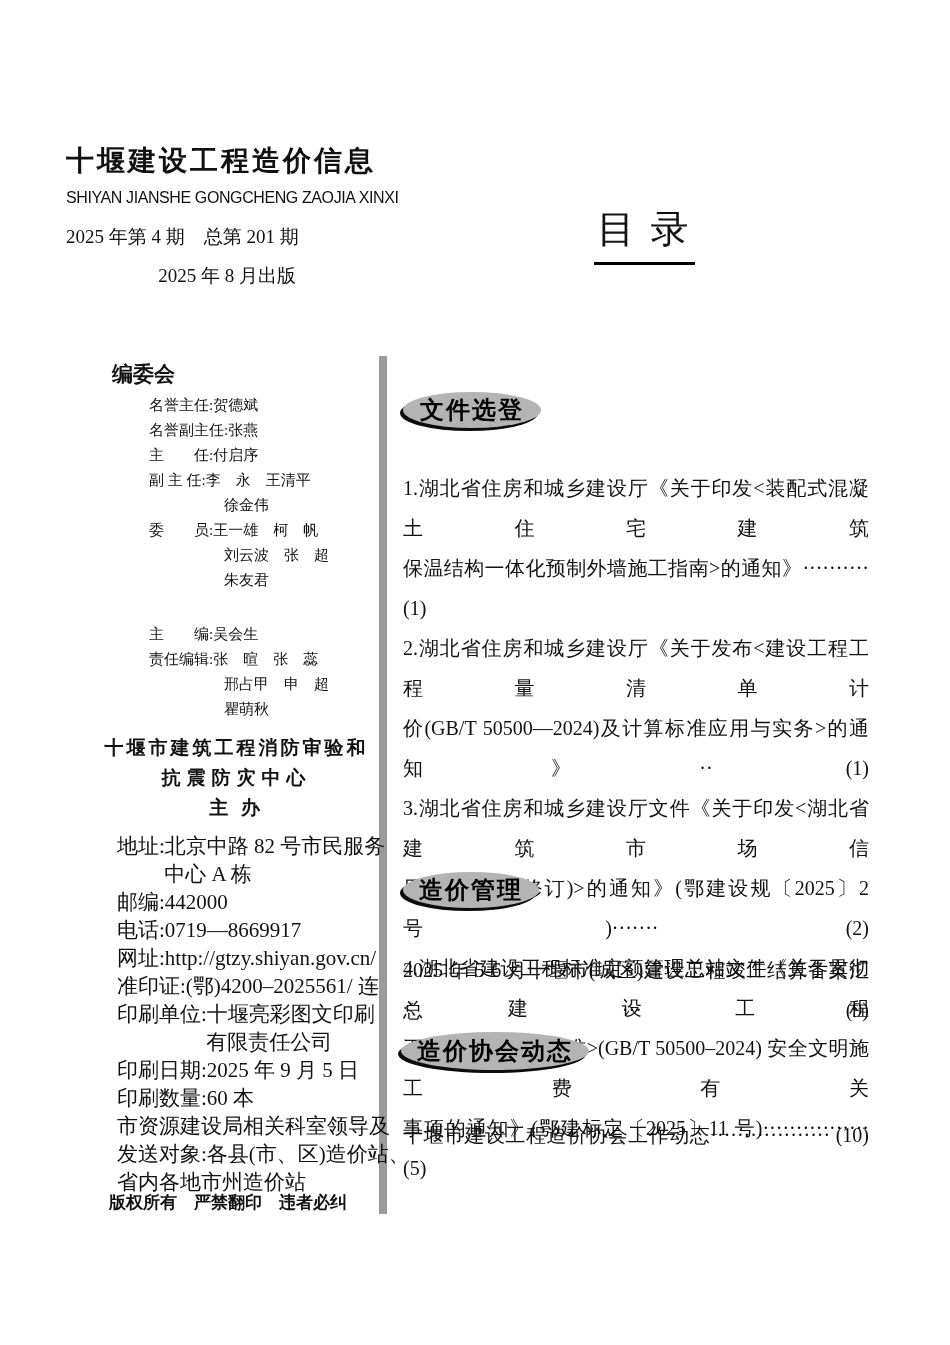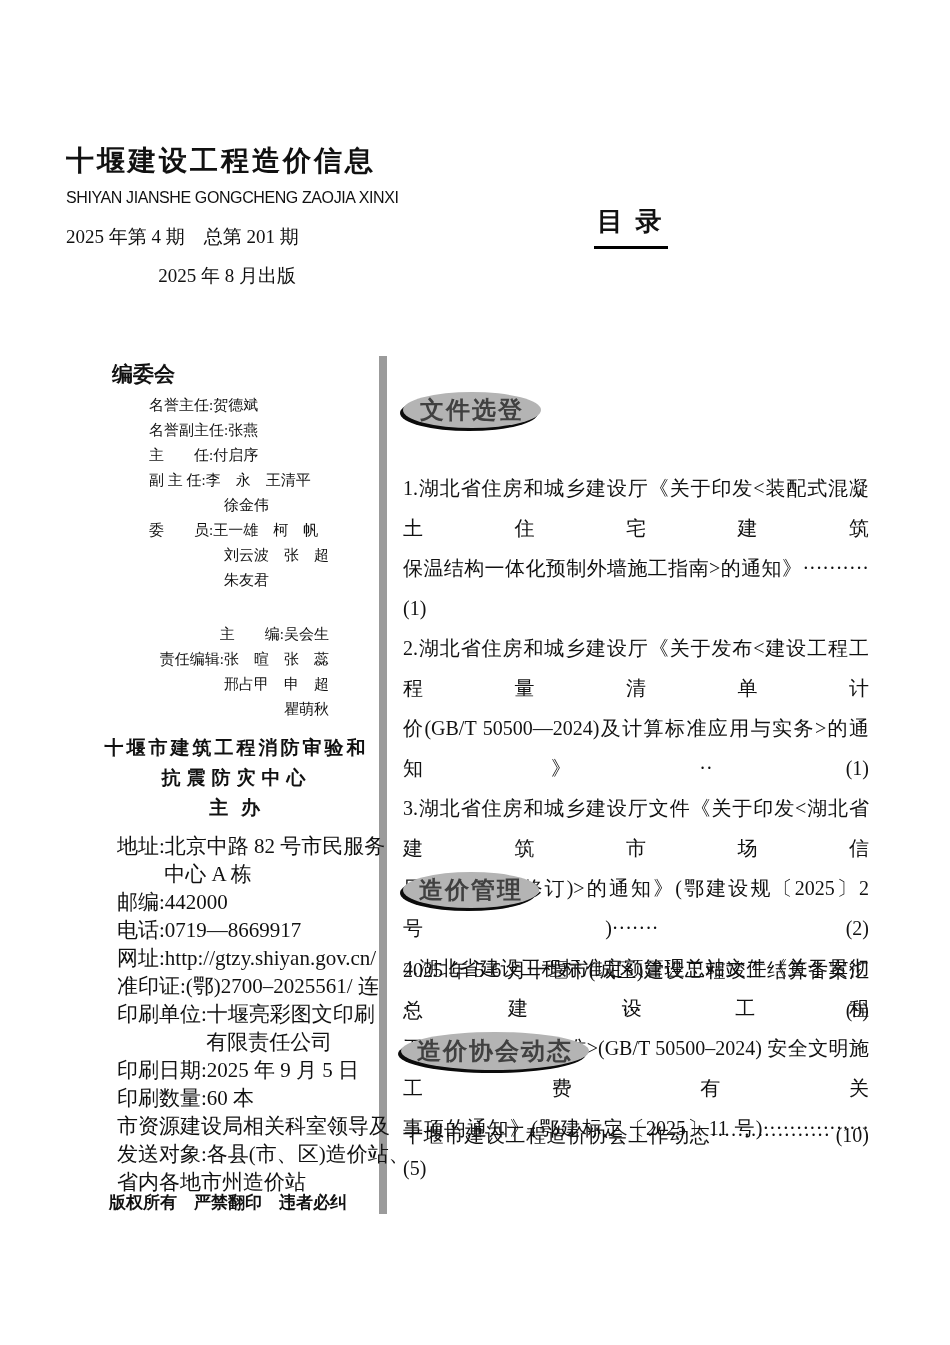--- a/index.html
+++ b/index.html
@@ -25,21 +25,21 @@
     margin-top:9px; font-size:16px; letter-spacing:-0.4px;
     white-space:nowrap;
     font-family:"Liberation Sans","DejaVu Sans",sans-serif;
   }
   .m-issue   { margin-top:17px; font-size:19px; white-space:nowrap; }
   .m-publish { margin-top:13px; font-size:19px; text-align:center; white-space:nowrap; }
 
   
   .toc-title {
     position:absolute; left:594px; top:204px;
-    font-size:26px; font-weight:bold; letter-spacing:3px;
+    font-size:38px; font-weight:normal; letter-spacing:3px;
     border-bottom:3px solid #000; padding:0 3px 7px 3px;
     white-space:nowrap;
     text-align:right;
   }
 
   
   .divider {
     position:absolute; left:379px; top:356px;
     width:8px; height:858px; background:#9b9b9b;
   }
@@ -47,21 +47,21 @@
   
   .sidebar { position:absolute; left:112px; top:360px; width:266px; height:870px; }
   .sb-heading {
     position:absolute; left:0; top:0;
     font-size:21px; font-weight:bold;
     font-family:"Liberation Sans","DejaVu Sans",sans-serif;
   }
   .board  { position:absolute; left:37px; top:33px; }
   .board  .sb-line { font-size:15px; line-height:25px; white-space:pre; }
   .editors{ position:absolute; left:37px; top:262px; }
-  .editors .sb-line{ font-size:15px; line-height:25px; white-space:pre;text-align:right; }
+  .editors .sb-line{ font-size:15px; line-height:25px; white-space:pre; }
   .organizer { position:absolute; left:-18px; top:373px; width:285px; text-align:center; }
   .org-line  { font-size:19px; font-weight:bold; line-height:30px; white-space:nowrap; }
   .org-line.l1 { letter-spacing:3px; }
   .org-line.l2 { letter-spacing:6px; }
   .org-line.l3 { letter-spacing:4px; }
   .pubinfo { position:absolute; left:5px; top:472px; }
   .pubinfo .sb-line { font-size:21px; line-height:28px; white-space:pre; }
   .copyright {
     position:absolute; left:-3px; top:831px;
     font-size:17px; font-weight:bold; white-space:nowrap;
@@ -69,21 +69,21 @@
   }
 
   
   .sec-badge {
     position:absolute;
     background:#b4b4b4; border-radius:50%;
     box-shadow:-3px 3px 0 #0c0c0c;
     display:flex; align-items:center; justify-content:center;
     font-family:"Liberation Sans","DejaVu Sans",sans-serif;
     font-weight:bold; font-size:24px; letter-spacing:2px;
-    color:#404040; white-space:nowrap;
+    color:#000000; white-space:nowrap;
   }
   .badge-1 { left:403px; top:392px; width:138px; height:36px; }
   .badge-2 { left:403px; top:872px; width:136px; height:36px; }
   .badge-3 { left:401px; top:1032px; width:188px; height:38px; }
 
   .toc-block { position:absolute; width:466px; }
   .block-1 { left:403px; top:468px; }
   .block-2 { left:403px; top:950px; }
   .block-3 { left:403px; top:1115px; }
   .toc-line {
@@ -133,21 +133,21 @@
       <div class="org-line l2">抗震防灾中心</div>
       <div class="org-line l3">主 办</div>
     </div>
 
     <div class="pubinfo">
       <div class="sb-line">地址:北京中路 82 号市民服务</div>
       <div class="sb-line">　　 中心 A 栋</div>
       <div class="sb-line">邮编:442000</div>
       <div class="sb-line">电话:0719—8669917</div>
       <div class="sb-line">网址:http://gtzy.shiyan.gov.cn/</div>
-      <div class="sb-line">准印证:(鄂)2700–2025561/ 连</div>
+      <div class="sb-line">准印证:(鄂)4200–2025561/ 连</div>
       <div class="sb-line">印刷单位:十堰亮彩图文印刷</div>
       <div class="sb-line">　　　　 有限责任公司</div>
       <div class="sb-line">印刷日期:2025 年 9 月 5 日</div>
       <div class="sb-line">印刷数量:60 本</div>
       <div class="sb-line">市资源建设局相关科室领导及</div>
       <div class="sb-line">发送对象:各县(市、区)造价站、</div>
       <div class="sb-line">省内各地市州造价站</div>
     </div>
 
     <div class="copyright">版权所有　严禁翻印　违者必纠</div>

